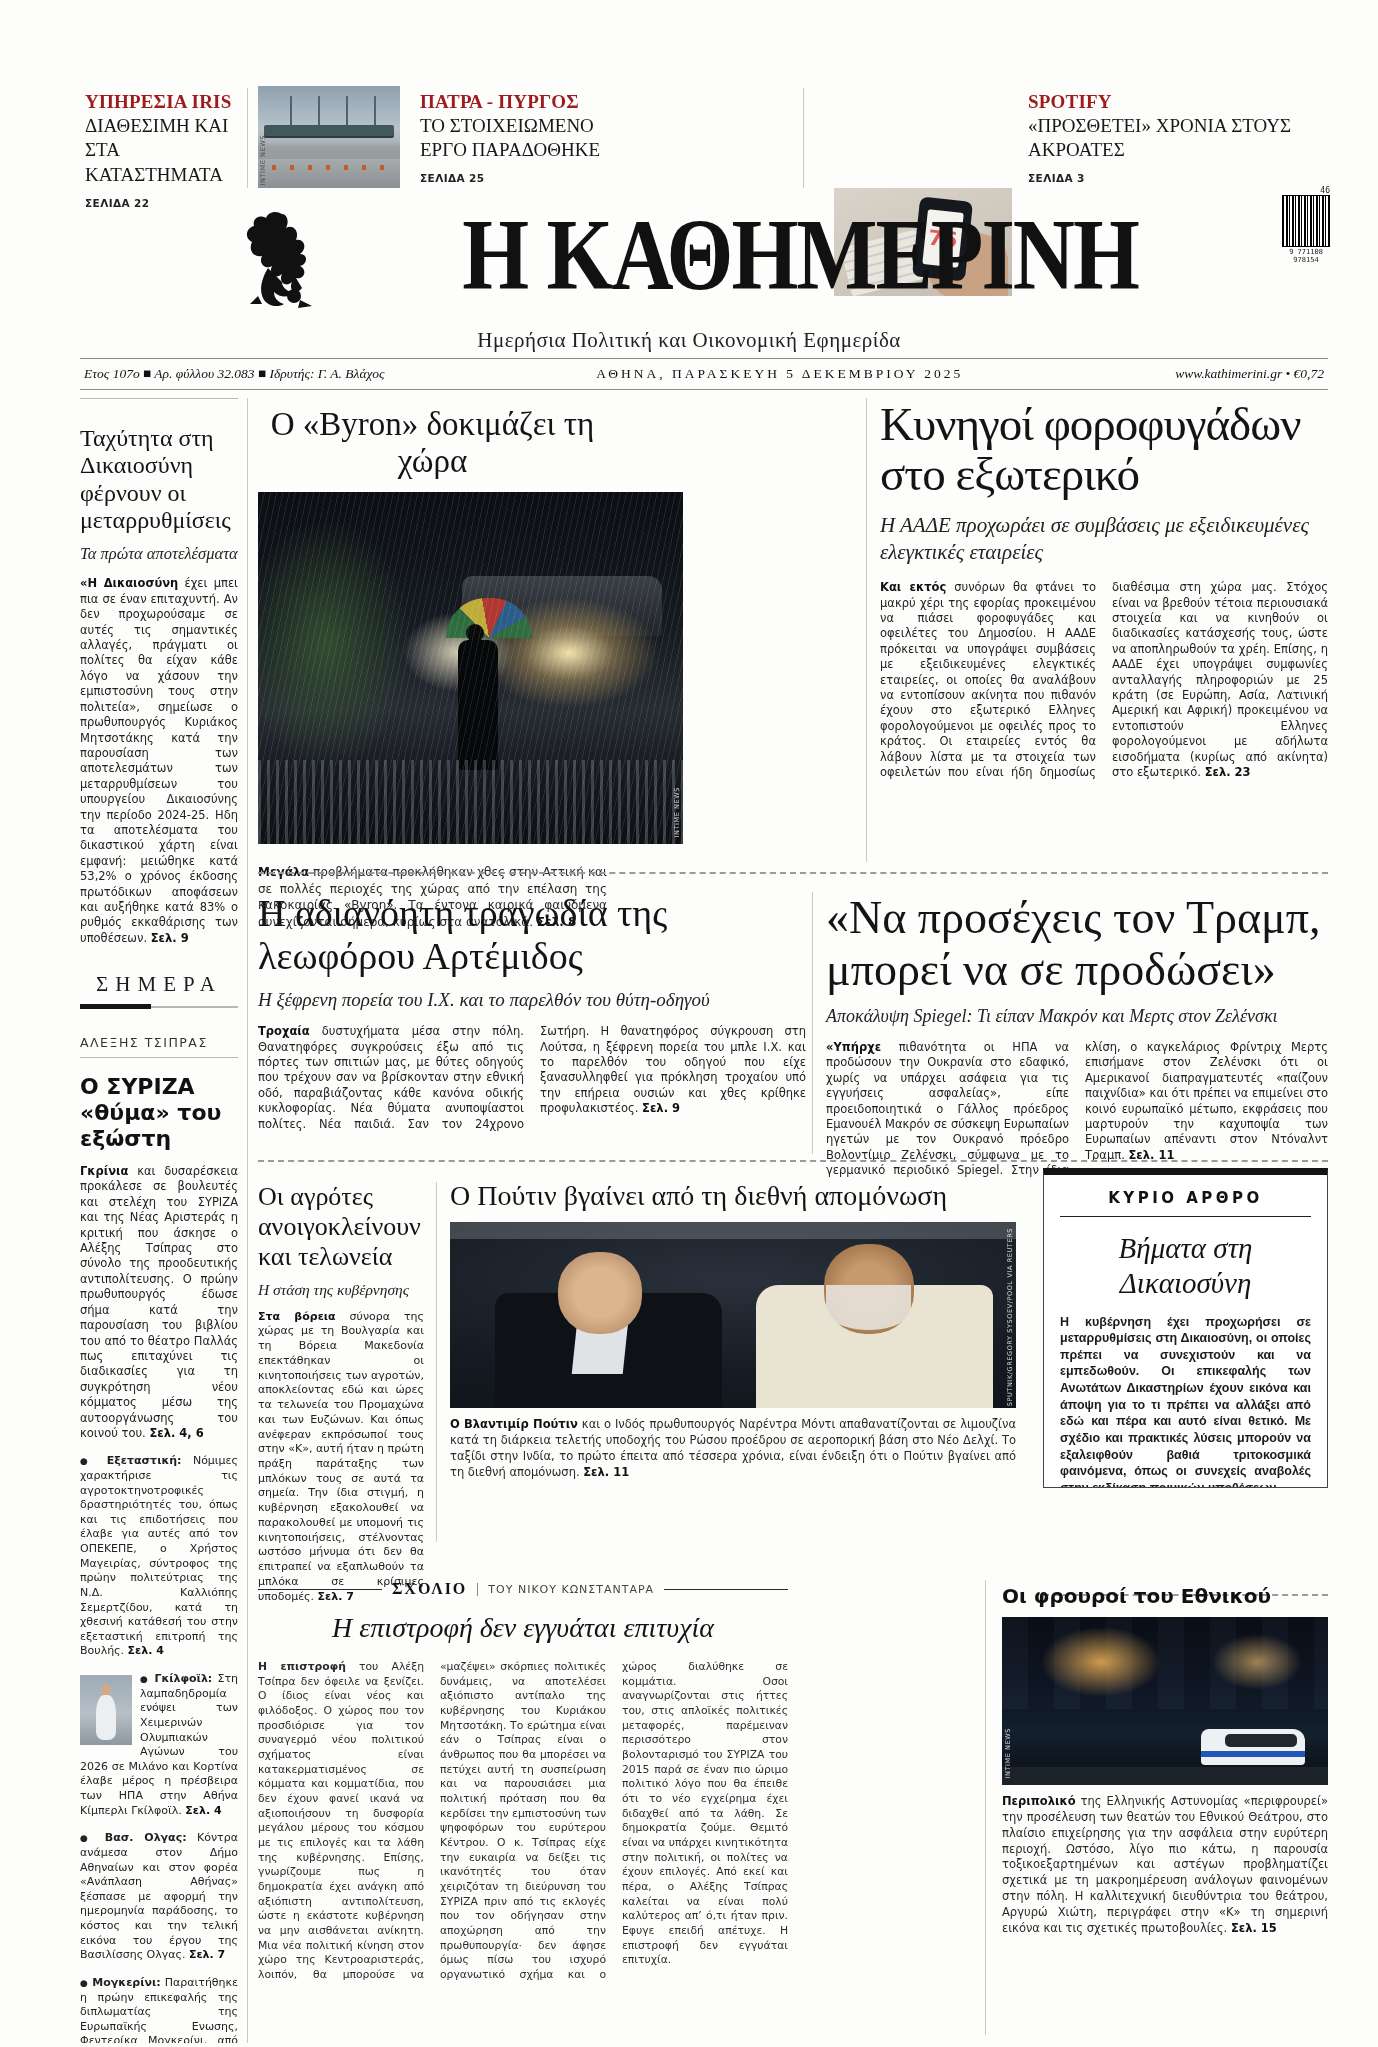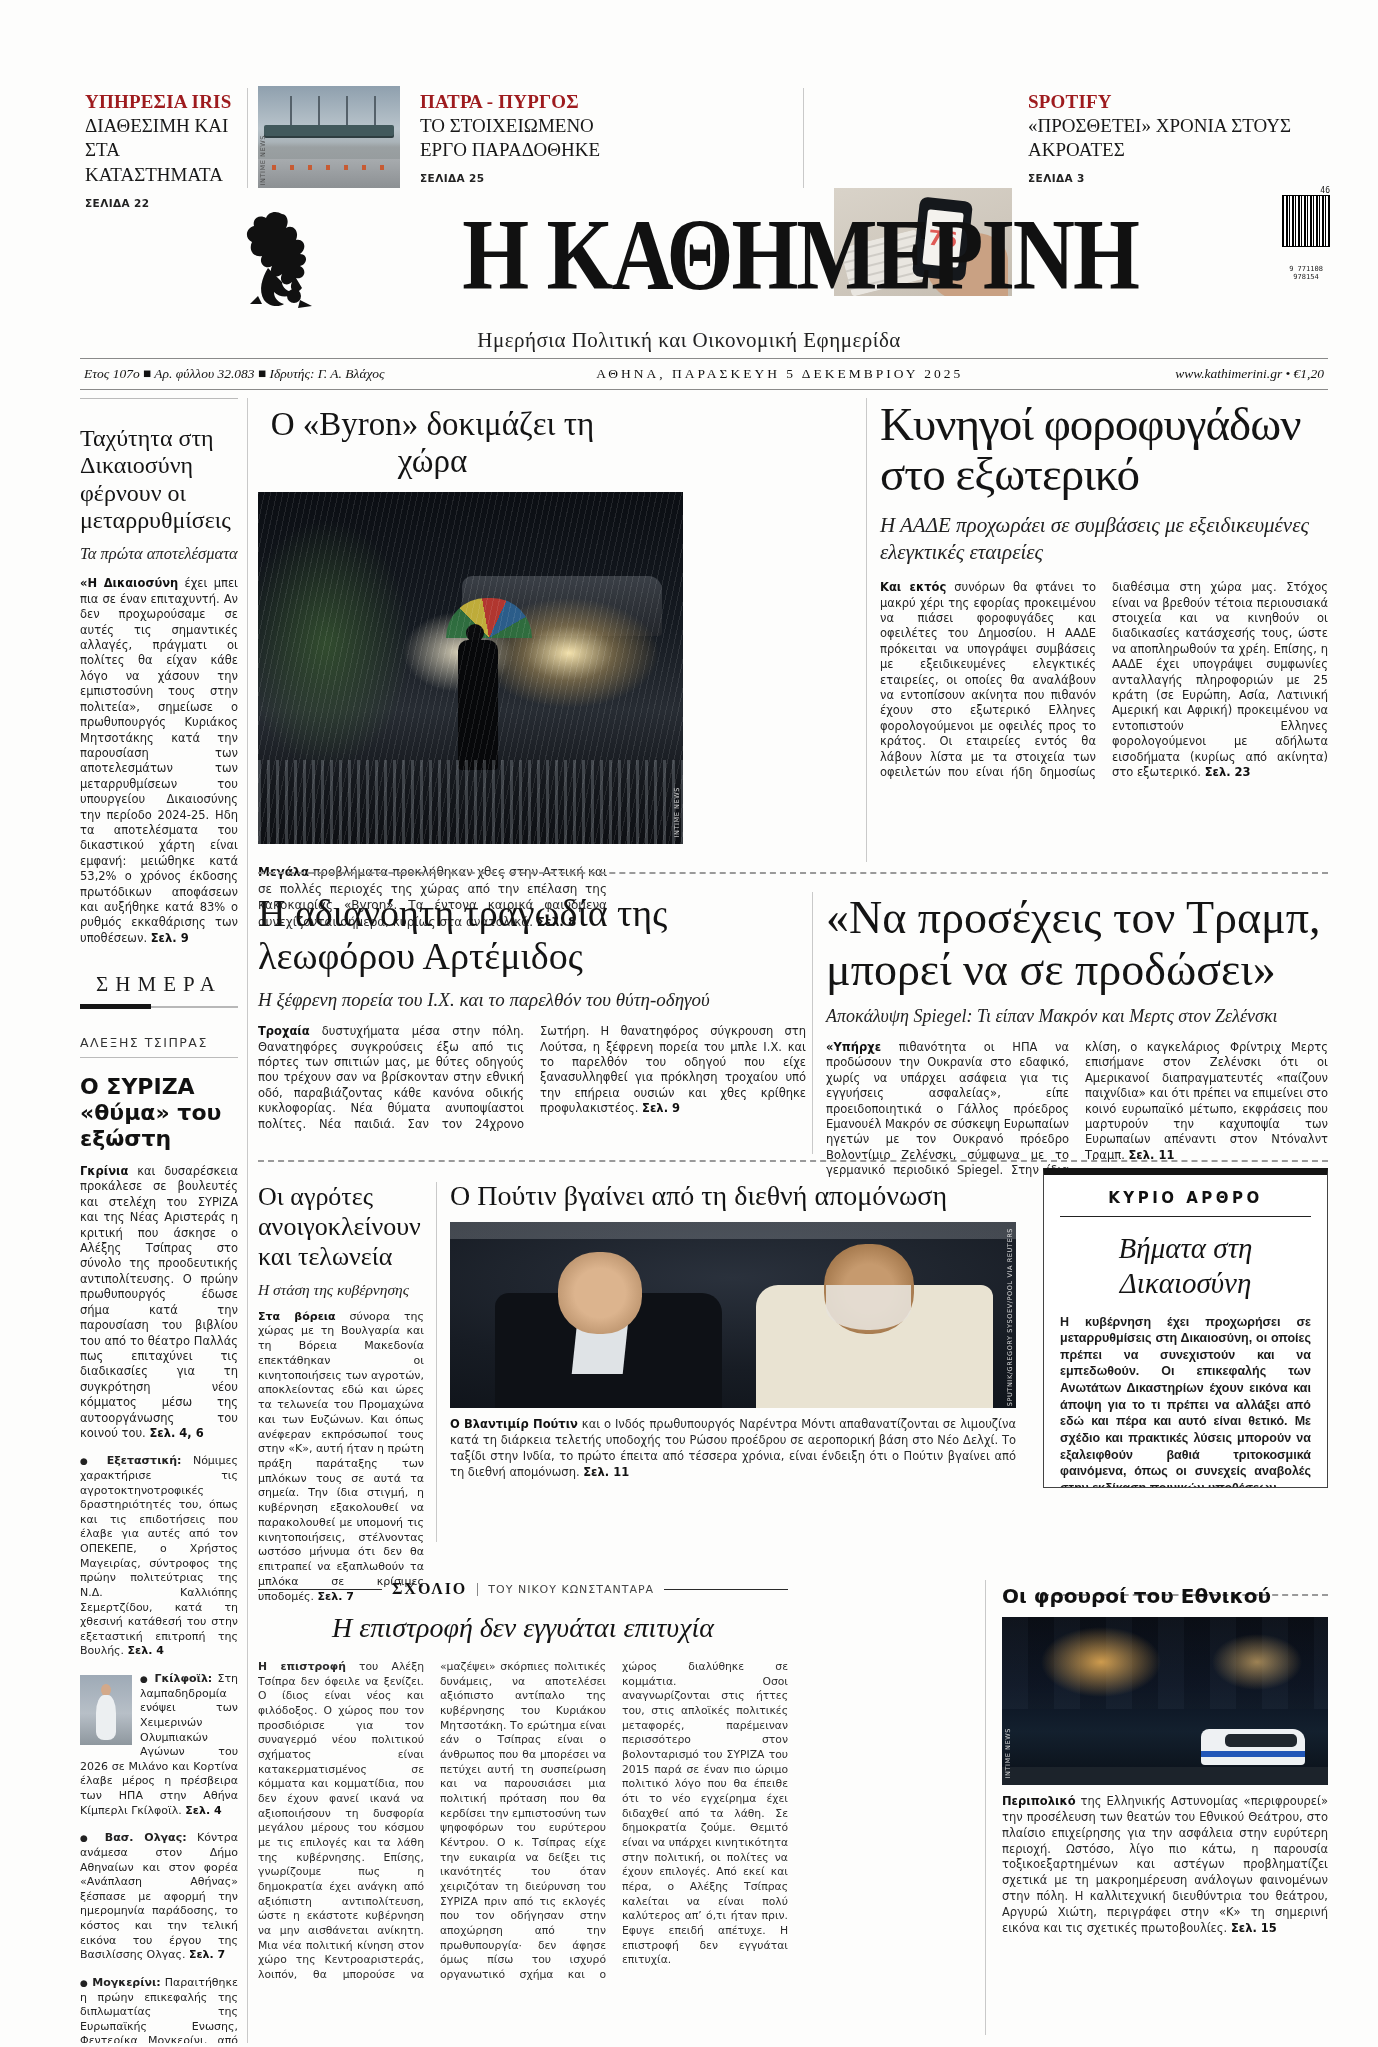--- a/index.html
+++ b/index.html
@@ -13,21 +13,21 @@
   .teaser-title { font-family:"Liberation Serif","DejaVu Serif",serif; font-weight:400; font-size:19px; color:#181818; line-height:1.3; }
   .pageref { font-size:10.5px; font-weight:700; color:#222; margin-top:9px; letter-spacing:.4px; }
   .vr { background:#c9c9c9; width:1px; }
   .photo { overflow:hidden; position:relative; }
   .vcredit { position:absolute; writing-mode:vertical-rl; transform:rotate(180deg); font-size:6.5px; letter-spacing:.6px; color:#e6e6e6; opacity:.9; }
 
   
   .mast-title { font-family:"Liberation Serif","DejaVu Serif",serif; font-weight:700; font-size:86px; letter-spacing:-2px; color:#111; transform:scaleY(1.18); transform-origin:center; white-space:nowrap; text-align:center; }
   .mast-sub { font-family:"Liberation Serif","DejaVu Serif",serif; font-size:21px; color:#222; text-align:center; letter-spacing:.5px; }
   .barcode-bars { height:52px; background:repeating-linear-gradient(90deg,#000 0 1px,#fff 1px 3px,#000 3px 5px,#fff 5px 6px); border:1px solid #000; }
-  .barcode-num { font-family:"DejaVu Sans Mono",monospace; font-size:7px; text-align:center; margin-top:18px; }
+  .barcode-num { font-family:"DejaVu Sans Mono",monospace; font-size:7px; text-align:center; margin-top:1px; }
   .barcode-issue { font-family:"DejaVu Sans Mono",monospace; font-size:8px; text-align:right; }
 
   .dateline { border-top:1px solid #8a8a8a; border-bottom:1px solid #8a8a8a; display:flex; justify-content:space-between; align-items:center; padding:7px 4px; }
   .dl-left,.dl-right { font-family:"Liberation Serif","DejaVu Serif",serif; font-style:italic; font-size:13.5px; color:#111; }
   .dl-center { font-family:"Liberation Serif","DejaVu Serif",serif; font-size:13.5px; letter-spacing:3px; color:#111; }
 
   
   .hl-serif { font-family:"Liberation Serif","DejaVu Serif",serif; font-weight:400; color:#141414; }
   .subhead-it { font-family:"Liberation Serif","DejaVu Serif",serif; font-style:italic; color:#222; }
   .body-txt { font-size:11.5px; line-height:1.34; text-align:justify; color:#222; }
@@ -166,21 +166,21 @@
   </div>
   <div class="abs" style="left:1282px;top:186px;width:48px;">
     <div class="barcode-issue">46</div>
     <div class="barcode-bars"></div>
     <div class="barcode-num">9 771108 978154</div>
   </div>
 
   <div class="abs dateline" style="left:80px;top:358px;width:1248px;">
     <span class="dl-left">Ετος 107ο ■ Αρ. φύλλου 32.083 ■ Ιδρυτής: Γ. Α. Βλάχος</span>
     <span class="dl-center">ΑΘΗΝΑ, ΠΑΡΑΣΚΕΥΗ 5 ΔΕΚΕΜΒΡΙΟΥ 2025</span>
-    <span class="dl-right">www.kathimerini.gr • €1,20</span>
+    <span class="dl-right">www.kathimerini.gr • €0,72</span>
   </div>
 
   <div class="abs leftcol" style="left:80px;top:398px;width:158px;height:1645px;overflow:hidden;">
     <div class="hl-serif" style="font-size:24px;line-height:1.14;">Ταχύτητα στη Δικαιοσύνη φέρνουν οι μεταρρυθμίσεις</div>
     <div class="subhead-it" style="font-size:16.5px;margin-top:10px;">Τα πρώτα αποτελέσματα</div>
     <p class="body-txt" style="margin-top:12px;"><b class="lead">«Η Δικαιοσύνη</b><span> έχει μπει πια σε έναν επιταχυντή. Αν δεν προχωρούσαμε σε αυτές τις σημαντικές αλλαγές, πράγματι οι πολίτες θα είχαν κάθε λόγο να χάσουν την εμπιστοσύνη τους στην πολιτεία», σημείωσε ο πρωθυπουργός Κυριάκος Μητσοτάκης κατά την παρουσίαση των αποτελεσμάτων των μεταρρυθμίσεων του υπουργείου Δικαιοσύνης την περίοδο 2024-25. Ηδη τα αποτελέσματα του δικαστικού χάρτη είναι εμφανή: μειώθηκε κατά 53,2% ο χρόνος έκδοσης πρωτόδικων αποφάσεων και αυξήθηκε κατά 83% ο ρυθμός εκκαθάρισης των υποθέσεων.</span> <b class="pg">Σελ. 9</b></p>
 
     <div class="simera">ΣΗΜΕΡΑ</div>
     <div class="simera-rule">
         <i class="b1"></i>

